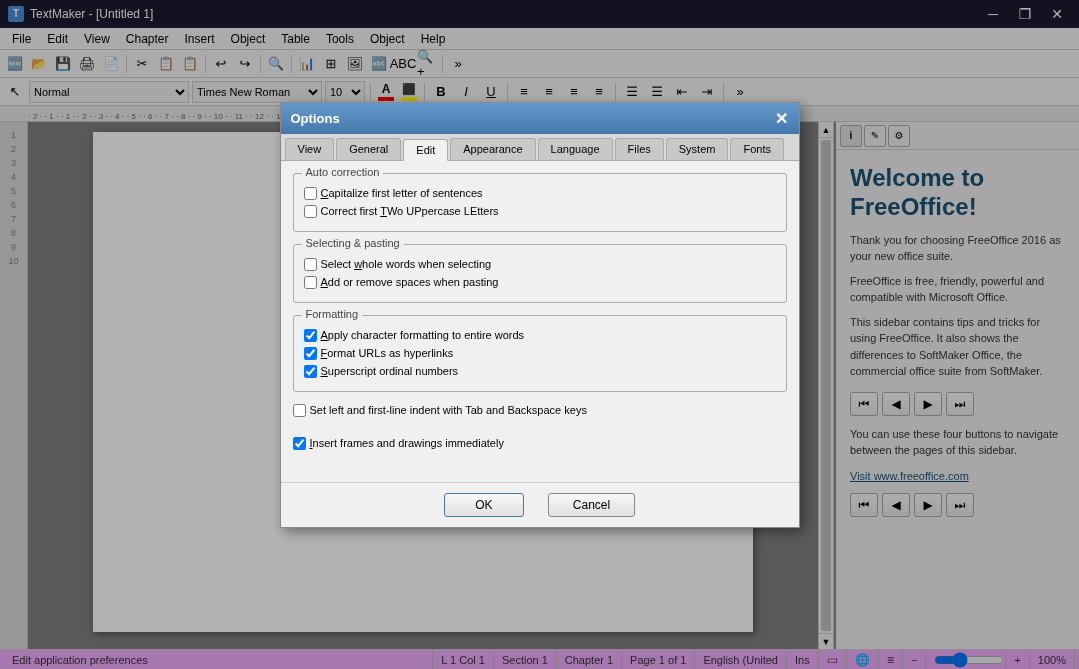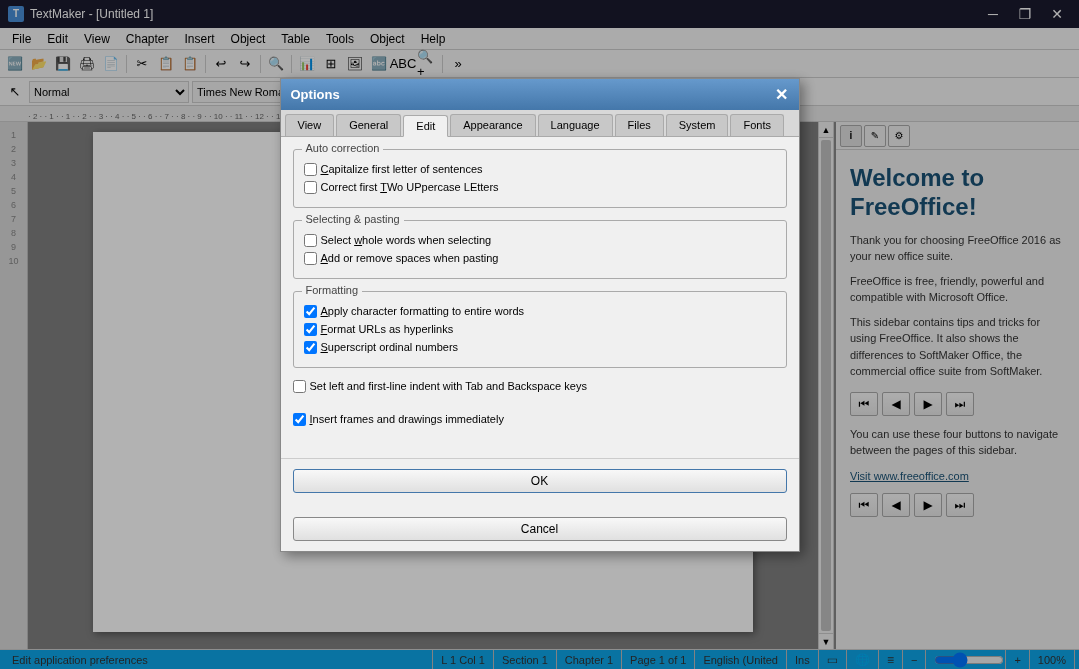--- a/index.html
+++ b/index.html
@@ -57,26 +57,26 @@
     #dialog-title-close { cursor: pointer; font-size: 16px; color: white; }
     #dialog-tabs { display: flex; background: #d8d8d8; border-bottom: 1px solid #aaa; padding: 4px 4px 0; gap: 2px; }
     .dialog-tab { padding: 4px 12px; cursor: pointer; border: 1px solid #aaa; border-bottom: none; border-radius: 3px 3px 0 0; background: #c8c8c8; font-size: 11px; }
     .dialog-tab.active { background: #f0f0f0; border-bottom: 1px solid #f0f0f0; position: relative; top: 1px; }
     #dialog-body { padding: 12px; }
     .section-group { border: 1px solid #aaa; border-radius: 3px; margin-bottom: 12px; padding: 8px 10px; position: relative; }
     .section-label { position: absolute; top: -8px; left: 8px; background: #f0f0f0; padding: 0 4px; font-size: 11px; color: #444; }
     .checkbox-row { display: flex; align-items: center; gap: 4px; margin: 5px 0; font-size: 11px; }
     .checkbox-row input[type=checkbox] { width: 13px; height: 13px; cursor: pointer; }
     .underline-text { text-decoration: underline; }
-    #dialog-footer { padding: 10px 12px; display: flex; justify-content: center; gap: 24px; border-top: 1px solid #ccc; flex-direction: column; }
+    #dialog-footer { padding: 10px 12px; display: flex; justify-content: center; gap: 24px; border-top: 1px solid #ccc; }
     .dialog-btn { padding: 4px 24px; border: 1px solid #888; background: linear-gradient(to bottom, #f8f8f8, #e0e0e0); cursor: pointer; border-radius: 3px; font-size: 12px; min-width: 80px; }
     .dialog-btn.primary { border-color: #4477aa; }
 
     
-    #status-bar { background: #0ea5e9; border-top: 1px solid #ccc; height: 20px; display: flex; align-items: center; font-size: 11px; color: #333; padding: 0 4px; gap: 0; }
+    #status-bar { background: #f0abfc; border-top: 1px solid #ccc; height: 20px; display: flex; align-items: center; font-size: 11px; color: #333; padding: 0 4px; gap: 0; }
     .status-item { padding: 0 8px; border-right: 1px solid #bbb; height: 100%; display: flex; align-items: center; }
     .status-item:first-child { flex: 1; }
   </style>
 </head>
 <body>
 
 <div id="title-bar">
   <span class="app-icon">T</span>
   <span class="title-text">TextMaker - [Untitled 1]</span>
   <div class="window-controls">

